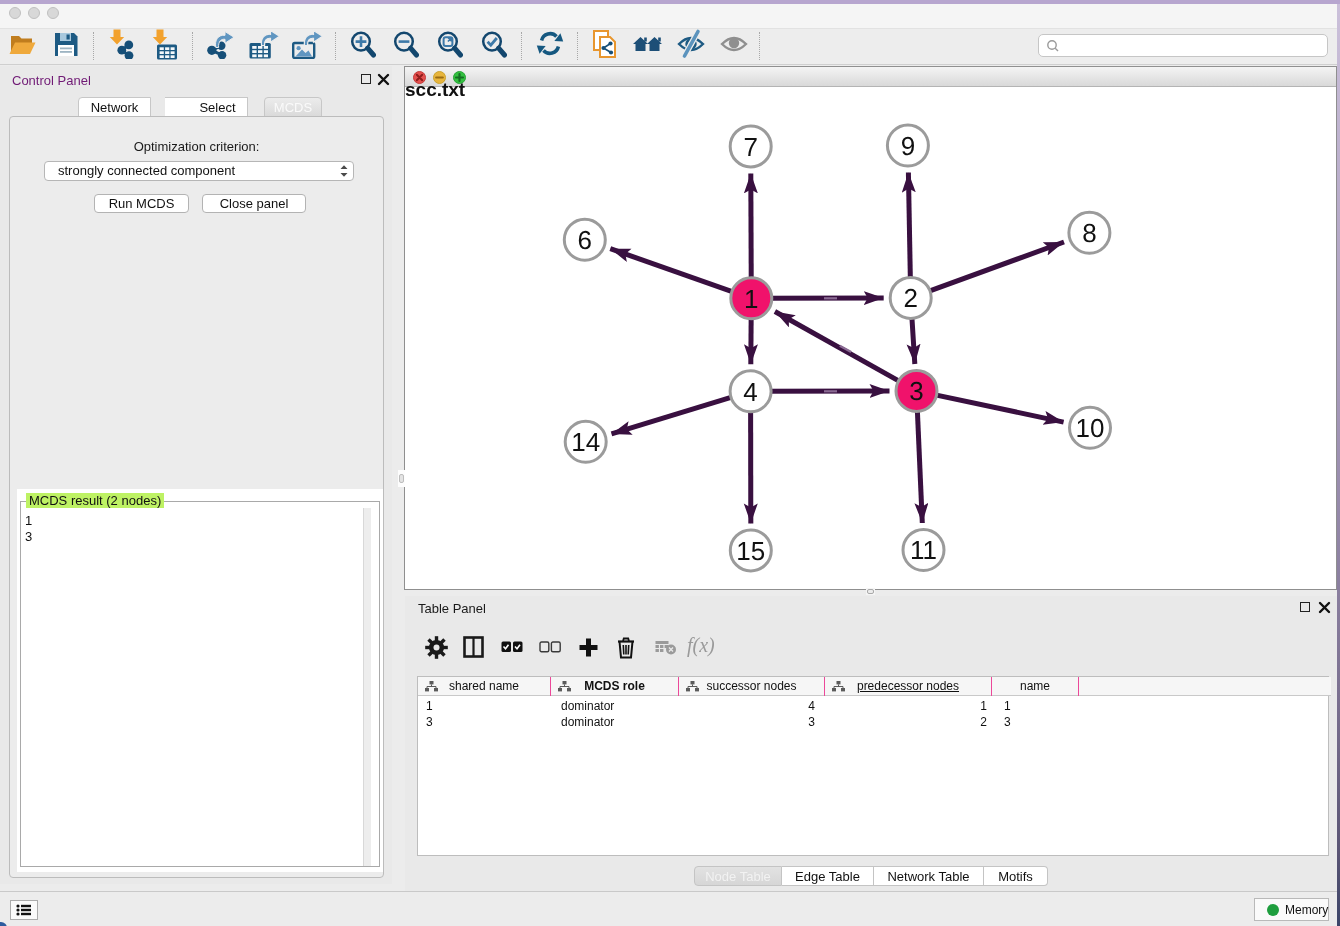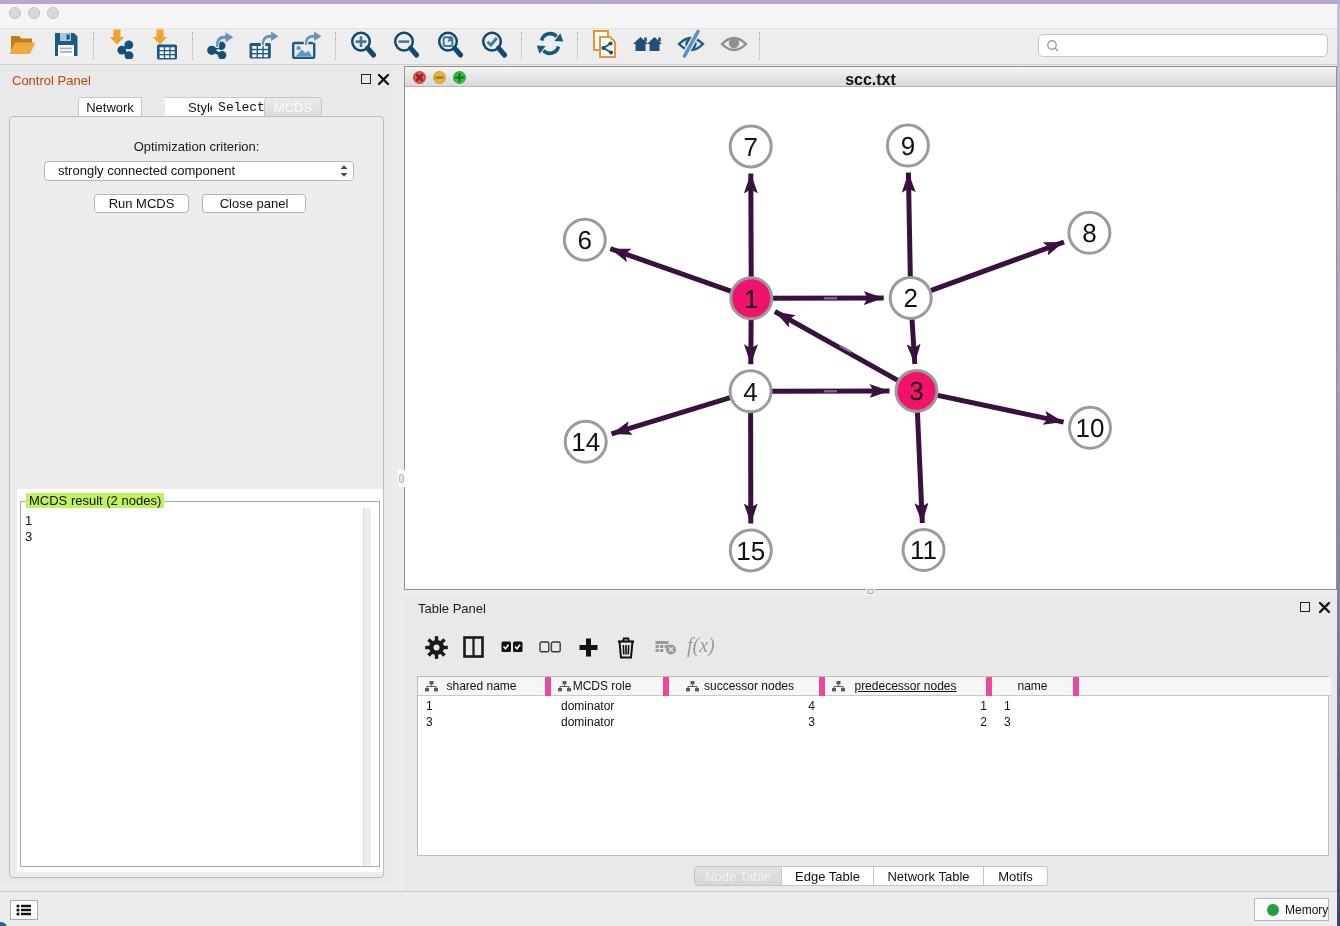--- a/index.html
+++ b/index.html
@@ -13,48 +13,48 @@
 #titlebar { left:0; top:4px; width:1337px; height:24px; background:#f5f5f5; }
 .tl { position:absolute; width:12px; height:12px; border-radius:50%; top:3px; }
 #titletext { width:100%; text-align:center; top:2px; font-size:13px; color:#a4a4a4; }
 #toolbar { left:0; top:28px; width:1337px; height:37px; background:#ededed; border-top:1px solid #e2e2e2; border-bottom:1px solid #cfcfcf; }
 .sep { position:absolute; top:3px; height:28px; width:0; border-left:1px dotted #a8a8a8; }
 .ticon { position:absolute; top:0px; }
 #searchbox { position:absolute; left:1038px; top:5px; width:290px; height:23px; background:#fff; border:1px solid #c6c6c6; border-radius:5px; }
 
 
 #cp { left:0; top:66px; width:392px; height:818px; background:#e9e9e9; }
-#cp-title { left:12px; top:7px; font-size:13px; color:#c2410c; }
+#cp-title { left:12px; top:7px; font-size:13px; color:#701a75; }
 .winbtn-sq { position:absolute; width:10px; height:10px; border:1.5px solid #222; }
 #cp-frame { left:9px; top:50px; width:375px; height:762px; border:1px solid #bcbcbc; border-radius:4px; background:#ececec; }
 .tab { position:absolute; top:31px; height:20px; font-size:13px; text-align:center; line-height:19px; background:#fff; border:1px solid #c7c7c7; color:#111; }
 #tab-mcds { background:linear-gradient(#ececec,#dadada); color:#fafafa; border-radius:4px 4px 0 0; }
 #opt-label { left:0; width:100%; text-align:center; font-size:13px; color:#1a1a1a; }
 #combo { left:34px; top:44px; width:310px; height:20px; background:#fff; border:1px solid #b6b6b6; border-radius:4px; font-size:13px; line-height:18px; padding-left:13px; color:#111; }
 .btn { position:absolute; height:19px; background:#fff; border:1px solid #b3b3b3; border-radius:4px; font-size:13px; text-align:center; line-height:17px; color:#111; }
 #resultwhite { left:7px; top:372px; width:366px; height:383px; background:#fff; }
 #fieldset { position:absolute; left:3px; top:12px; width:360px; height:366px; border:1px solid #a9a9a9; }
 #fieldset-legend { position:absolute; left:5px; top:-9px; background:#bef264; padding:0 3px; font-size:13px; color:#111; }
 #res-scroll { position:absolute; left:342px; top:6px; width:8px; height:358px; background:#ededed; border-left:1px solid #d8d8d8; }
 #res-lines { position:absolute; left:4px; top:11px; font-size:13px; color:#111; line-height:16px; }
 
 
 #netwin { left:404px; top:66px; width:933px; height:524px; border:1px solid #8f8f8f; background:#fff; }
 #net-tb { position:absolute; left:0; top:0; width:100%; height:20px; background:linear-gradient(#f4f4f4,#d9d9d9); border-bottom:1px solid #b4b4b4; }
-#net-title { position:absolute; width:100%; text-align:center; top:4px; font-size:16px; font-weight:700; color:#111; }
+#net-title { position:absolute; width:100%; text-align:left; top:12px; font-size:19px; font-weight:700; color:#111; }
 .mtl { position:absolute; top:3.5px; width:13px; height:13px; border-radius:50%; overflow:hidden; }
 #net-tb .mtl svg { display:block; margin:0; }
 
 
 #tp { left:405px; top:596px; width:932px; height:295px; background:#e9e9e9; }
 #tp-title { left:13px; top:5px; font-size:13px; color:#1a1a1a; }
 #tp-toolbar { left:12px; top:36px; height:30px; }
 #tbl { left:12px; top:80px; width:912px; height:180px; background:#fff; border:1px solid #bdbdbd; }
 #tbl-head { position:absolute; left:0; top:0; width:913px; height:19px; background:#f6f6f6; border-bottom:1px solid #c9c9c9; font-size:12px; color:#111; }
-.th { position:absolute; top:0; height:19px; border-right:6px solid #ec4899; text-align:center; line-height:19px; }
+.th { position:absolute; top:0; height:19px; border-right:1px solid #ec4899; text-align:center; line-height:19px; }
 .hicon { position:absolute; top:4px; }
 .row { position:absolute; font-size:12px; color:#111; height:16px; line-height:16px; }
 .tabb { position:absolute; top:270px; height:20px; background:#fff; border:1px solid #c4c4c4; font-size:13px; text-align:center; line-height:19px; color:#111; }
 
 
 #statusbar { left:0; top:891px; width:1337px; height:19px; background:#ececec; border-top:1px solid #c9c9c9; }
 #listbtn { position:absolute; left:10px; top:8px; width:28px; height:20px; background:#fafafa; border:1px solid #ababab; }
 #membtn { position:absolute; left:1254px; top:6px; width:75px; height:23px; background:#fafafa; border:1px solid #b9b9b9; font-size:12px; color:#111; }
 </style>
 </head>
@@ -204,23 +204,23 @@
       </svg>
   </div>
 </div>
 
 <div id="cp" class="abs">
   <div id="cp-title" class="abs">Control Panel</div>
   <div class="winbtn-sq" style="left:361px; top:8px;"></div>
   <svg class="abs" style="left:377px; top:7px;" width="13" height="13" viewBox="0 0 13 13">
       <path d="M2 2 L11 11 M11 2 L2 11" stroke="#111" stroke-width="2.4" stroke-linecap="round"></path>
     </svg>
-  <div class="tab" style="left:78px; width:64px; border-radius:4px 0 0 0;">Network</div>
+  <div class="tab" style="left:78px; width:73px; border-radius:4px 0 0 0;">Network</div>
   <div class="tab" style="left:165px; width:53px; border-left:none;text-align:right;">Style</div>
-  <div class="tab" style="left:212px; width:60px; border-left:none;font-family:Liberation Mono, monospace;">Select</div>
+  <div class="tab" style="left:188px; width:60px; border-left:none;">Select</div>
   <div class="tab" id="tab-mcds" style="left:264px; width:58px;">MCDS</div>
   <div id="cp-frame" class="abs">
     <div id="combo" class="abs">strongly connected component
       <svg width="10" height="14" style="position:absolute; right:4px; top:2px;" viewBox="0 0 10 14">
           <path d="M1.5 5 L5 1.2 L8.5 5 Z M1.5 9 L5 12.8 L8.5 9 Z" fill="#4a4a4a"></path>
         </svg>
     </div>
     <div id="opt-label" class="abs" style="top:22px;">Optimization criterion:</div>
     <div class="btn" style="left:84px; top:77px; width:95px;">Run MCDS</div>
     <div class="btn" style="left:192px; top:77px; width:104px;">Close panel</div>
@@ -370,21 +370,21 @@
           <rect x="5" y="9" width="3.4" height="3"></rect>
         <circle cx="16" cy="9.5" r="5"></circle>
       </g>
       <path d="M14 7.5 l4 4 M18 7.5 l-4 4" stroke="#e9e9e9" stroke-width="1.4"></path>
     </svg>
     <div style="position:absolute;left:270px;top:2px;width:50px;font-family:'Liberation Serif',serif;font-style:italic;font-size:20px;color:#9a9a9a;">f(x)</div>
   </div>
   <div id="tbl" class="abs">
     <div id="tbl-head">
       <div class="th" style="left:0; width:133px;">shared name</div>
-      <div class="th" style="left:123px; width:128px;">MCDS role</div>
+      <div class="th" style="left:133px; width:128px;font-weight:bold;">MCDS role</div>
       <div class="th" style="left:261px; width:146px;">successor nodes</div>
       <div class="th" style="left:407px; width:167px;text-decoration:underline;">predecessor nodes</div>
       <div class="th" style="left:574px; width:87px;">name</div>
       <svg class="hicon" style="left:7px;" width="13" height="11" viewBox="0 0 13 11">
           <g fill="#5b5b5b">
             <rect x="4.5" y="0" width="4" height="3.4"></rect>
             <rect x="0" y="7" width="4" height="3.4"></rect>
             <rect x="9" y="7" width="4" height="3.4"></rect>
             <path d="M6.5 3.4 V5.5 M2 7 V5.5 H11 V7" stroke="#5b5b5b" fill="none" stroke-width="1"></path>
           </g>

